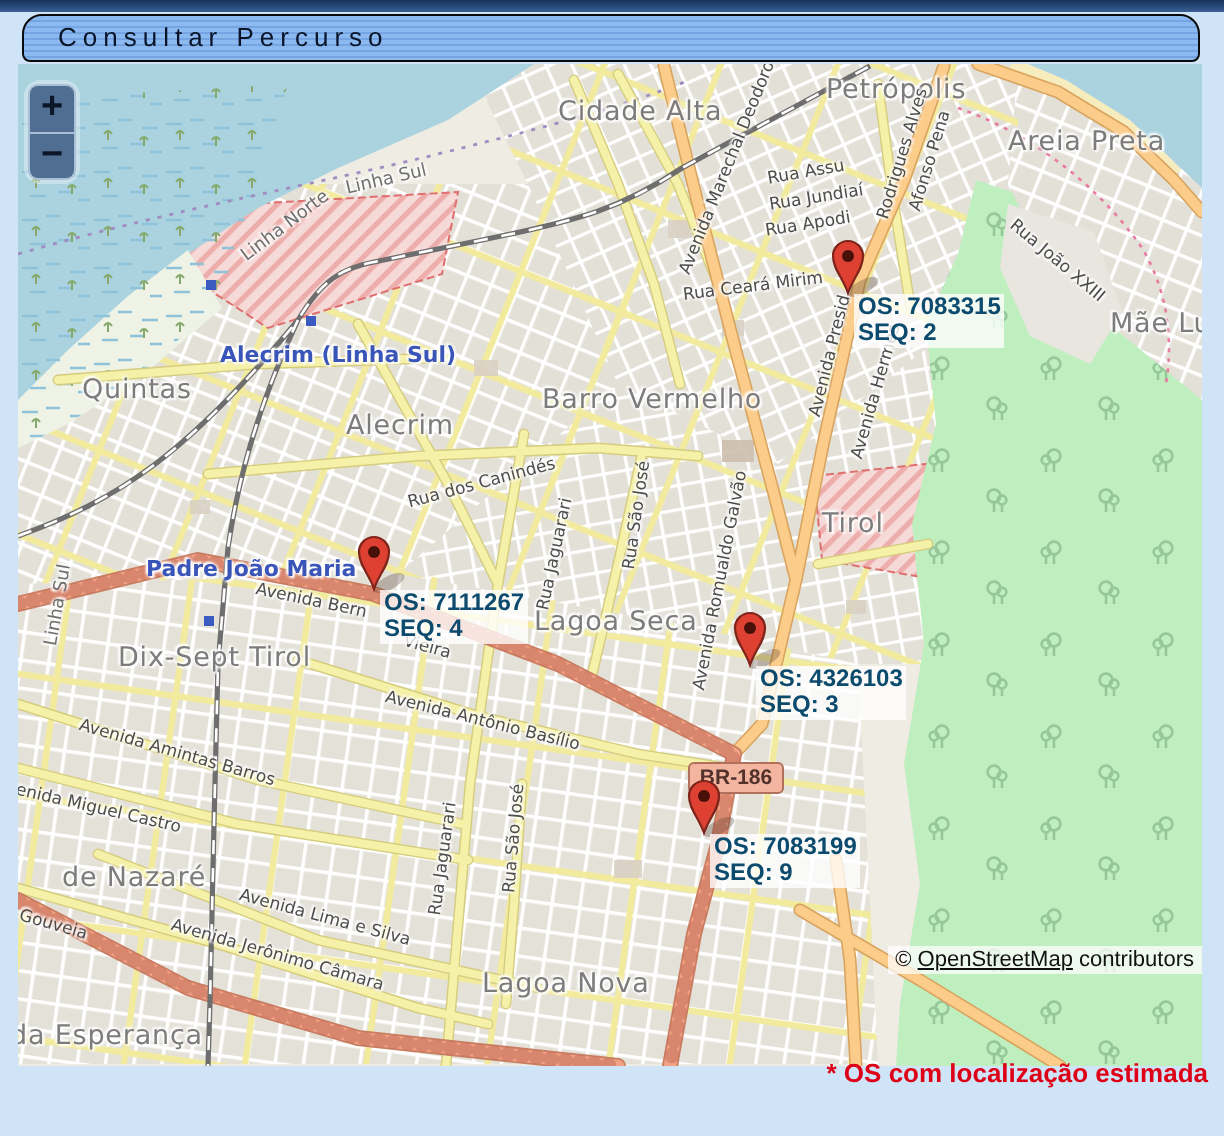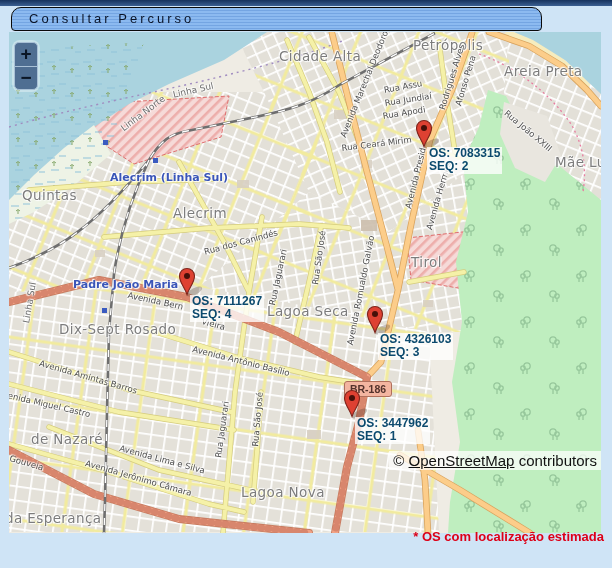--- a/index.html
+++ b/index.html
@@ -4,21 +4,21 @@
 <style>
   html,body{margin:0;padding:0;}
   body{
     width:612px;height:568px;position:relative;overflow:hidden;
     background:#cfe4f6;
     font-family:"Liberation Sans", sans-serif;
   }
   .top-band{position:absolute;left:0;top:0;width:612px;height:6px;
     background:linear-gradient(180deg,#16325c,#3a5f92);}
   .title-bar{
-    position:absolute;left:11px;top:7px;width:531px;height:24px;
+    position:absolute;left:11px;top:7px;width:589px;height:24px;
     border:1px solid #0a0a0a;border-radius:10px 10px 4px 4px;
     background:repeating-linear-gradient(180deg,#8cbaf0 0px,#8cbaf0 2px,#74a5e2 2px,#74a5e2 3px);
     box-sizing:border-box;
   }
   .title-bar span{
     display:block;padding-left:17px;line-height:22px;
     font-size:13px;color:#0a1428;letter-spacing:3px;
   }
   .map{
     position:absolute;left:9px;top:32px;width:592px;height:501px;
@@ -49,23 +49,23 @@
     box-shadow:0 0 0 2px rgba(255,255,255,.35);border-radius:6px;}
   .zbtn{
     width:24px;height:24px;box-sizing:border-box;
     background:#4f6e92;border:1px solid #a9c0d6;
     color:#0b1626;font-size:19px;font-weight:bold;line-height:21px;text-align:center;
     cursor:pointer;
   }
   .zbtn.zin{border-radius:5px 5px 0 0;border-bottom:none;}
   .zbtn.zout{border-radius:0 0 5px 5px;}
   .attrib{
-    position:absolute;right:0;top:419px;
+    position:absolute;right:0;top:441px;
     background:rgba(255,255,255,.72);padding:1px 4px;
-    font-size:15px;color:#111;white-space:nowrap;
+    font-size:11px;color:#111;white-space:nowrap;
   }
   .attrib a{color:#111;text-decoration:underline;cursor:pointer;}
   .note{
     position:absolute;right:8px;top:529px;
     font-size:13px;font-weight:bold;color:#dd0017;
   }
 </style>
 </head>
 <body>
 
@@ -189,25 +189,26 @@
       <rect x="94" y="108" width="5" height="5" fill="#3b5bc0"></rect>
       <rect x="144" y="126" width="5" height="5" fill="#3b5bc0"></rect>
       <rect x="93" y="276" width="5" height="5" fill="#3b5bc0"></rect>
     </g>
   </svg>
 
   <span class="lbl district" style="left:270px;top:16px">Cidade Alta</span>
   <span class="lbl district" style="left:404px;top:5px">Petrópolis</span>
   <span class="lbl district" style="left:495px;top:31px">Areia Preta</span>
   <span class="lbl district" style="left:546px;top:122px">Mãe Lu</span>
-  <span class="lbl district" style="left:13px;top:155px">Quintas</span>
+  <span class="lbl district" style="left:32px;top:155px">Quintas</span>
   <span class="lbl district" style="left:164px;top:173px">Alecrim</span>
+  <span class="lbl district" style="left:262px;top:160px">Barro Vermelho</span>
   <span class="lbl district" style="left:402px;top:222px">Tirol</span>
   <span class="lbl district" style="left:258px;top:271px">Lagoa Seca</span>
-  <span class="lbl district" style="left:50px;top:289px">Dix-Sept Rosado</span>
+  <span class="lbl district" style="left:50px;top:289px">Dix-Sept Tirol</span>
   <span class="lbl district" style="left:232px;top:452px">Lagoa Nova</span>
   <span class="lbl district" style="left:22px;top:399px">de Nazaré</span>
   <span class="lbl district" style="left:-4px;top:478px">da Esperança</span>
 
   <span class="lbl station" style="left:101px;top:139px">Alecrim (Linha Sul)</span>
   <span class="lbl station" style="left:64px;top:246px">Padre João Maria</span>
 
   <span class="lbl raillbl" style="left:110px;top:93px;transform:rotate(-37deg)">Linha Norte</span>
   <span class="lbl raillbl" style="left:12px;top:290px;transform:rotate(-80deg)">Linha Sul</span>
   <span class="lbl raillbl" style="left:163px;top:58px;transform:rotate(-13deg)">Linha Sul</span>
@@ -239,22 +240,22 @@
 
   <div class="shield">BR-186</div>
 
   <div class="marker" style="left:343px;top:385px">
     <svg width="26" height="30" viewBox="0 0 26 30">
       <ellipse cx="17.5" cy="25.5" rx="8.5" ry="3.4" transform="rotate(-28 17.5 25.5)" fill="rgba(80,60,50,.3)"></ellipse>
       <path d="M10 28.5 C7.5 21 2.5 16.5 2.5 10 a7.5 7.5 0 1 1 15 0 C17.5 16.5 12.5 21 10 28.5 Z" fill="#de4132" stroke="#7e241b" stroke-width="1.1"></path>
       <circle cx="10" cy="10" r="3" fill="#471009"></circle>
     </svg>
     <div class="mlabel">
-      <div>OS: 3447962</div>
-      <div>SEQ: 1</div>
+      <div>OS: 7083199</div>
+      <div>SEQ: 9</div>
     </div>
   </div>
 
   <div class="marker" style="left:415px;top:115px">
     <svg width="26" height="30" viewBox="0 0 26 30">
       <ellipse cx="17.5" cy="25.5" rx="8.5" ry="3.4" transform="rotate(-28 17.5 25.5)" fill="rgba(80,60,50,.3)"></ellipse>
       <path d="M10 28.5 C7.5 21 2.5 16.5 2.5 10 a7.5 7.5 0 1 1 15 0 C17.5 16.5 12.5 21 10 28.5 Z" fill="#de4132" stroke="#7e241b" stroke-width="1.1"></path>
       <circle cx="10" cy="10" r="3" fill="#471009"></circle>
     </svg>
     <div class="mlabel">

